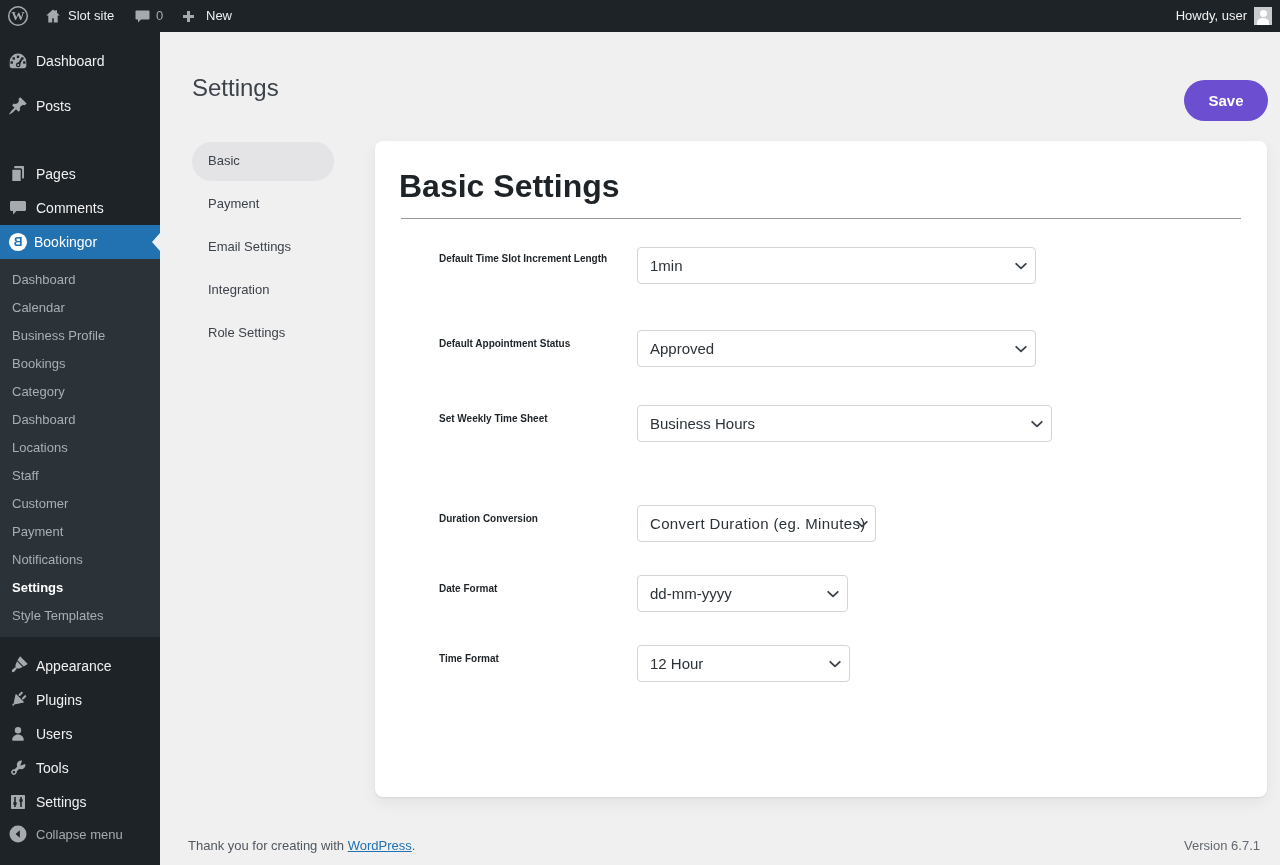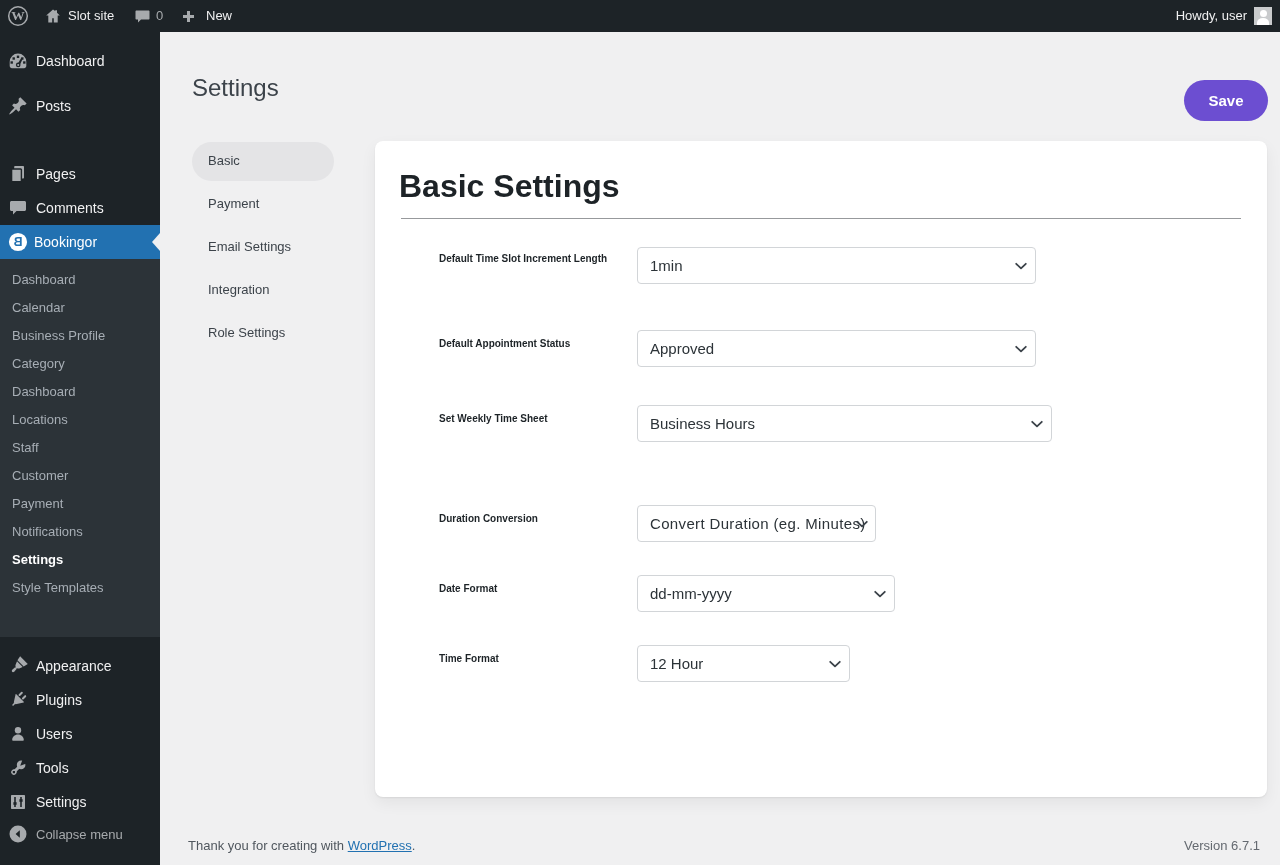--- a/index.html
+++ b/index.html
@@ -89,20 +89,21 @@
         <circle cx="11" cy="11" r="10" fill="#fff"></circle>
         <text x="11" y="15.6" font-size="13.5" font-weight="bold" fill="#2271b1" text-anchor="middle" transform="scale(-1,1) translate(-22,0)" font-family="Liberation Sans,sans-serif">B</text>
       </svg>
     <span style="margin-left:6px">Bookingor</span>
     <div class="abs" style="right:0;top:8px;width:0;height:0;border-top:9px solid transparent;border-bottom:9px solid transparent;border-right:8px solid #f0f0f1"></div>
   </div>
   <div id="sub">
     <div class="si">Dashboard</div>
     <div class="si">Calendar</div>
     <div class="si">Business Profile</div>
+    <div class="si">Bookings</div>
     <div class="si">Category</div>
     <div class="si">Dashboard</div>
     <div class="si">Locations</div>
     <div class="si">Staff</div>
     <div class="si">Customer</div>
     <div class="si">Payment</div>
     <div class="si">Notifications</div>
     <div class="si" style="color:#fff;font-weight:bold">Settings</div>
     <div class="si">Style Templates</div>
   </div>
@@ -207,21 +208,21 @@
 </div>
 
 <div class="lbl" style="top:510px">Duration Conversion</div>
 <div class="sel" style="top:505px;width:239px"><span style="letter-spacing:0.35px">Convert Duration (eg. Minutes)</span>
   <svg width="16" height="16" viewBox="0 0 16 16" style="right:5px">
       <path d="M3.2 5.8 8 10.4l4.8-4.6" fill="none" stroke="#3c434a" stroke-width="1.8" stroke-linecap="round" stroke-linejoin="round"></path>
     </svg>
 </div>
 
 <div class="lbl" style="top:580px">Date Format</div>
-<div class="sel" style="top:575px;width:258px">dd-mm-yyyy
+<div class="sel" style="top:575px;width:211px">dd-mm-yyyy
   <svg width="16" height="16" viewBox="0 0 16 16">
       <path d="M3.2 5.8 8 10.4l4.8-4.6" fill="none" stroke="#3c434a" stroke-width="1.8" stroke-linecap="round" stroke-linejoin="round"></path>
     </svg>
 </div>
 
 <div class="lbl" style="top:650px">Time Format</div>
 <div class="sel" style="top:645px;width:213px">12 Hour
   <svg width="16" height="16" viewBox="0 0 16 16">
       <path d="M3.2 5.8 8 10.4l4.8-4.6" fill="none" stroke="#3c434a" stroke-width="1.8" stroke-linecap="round" stroke-linejoin="round"></path>
     </svg>

